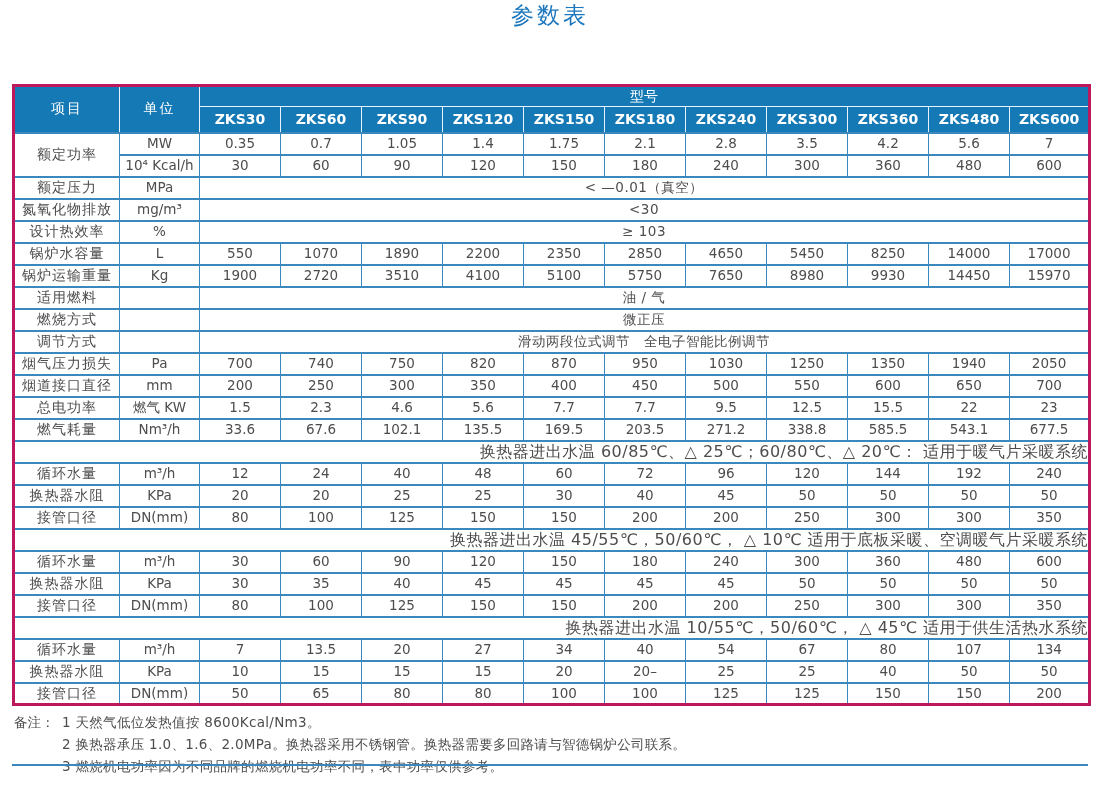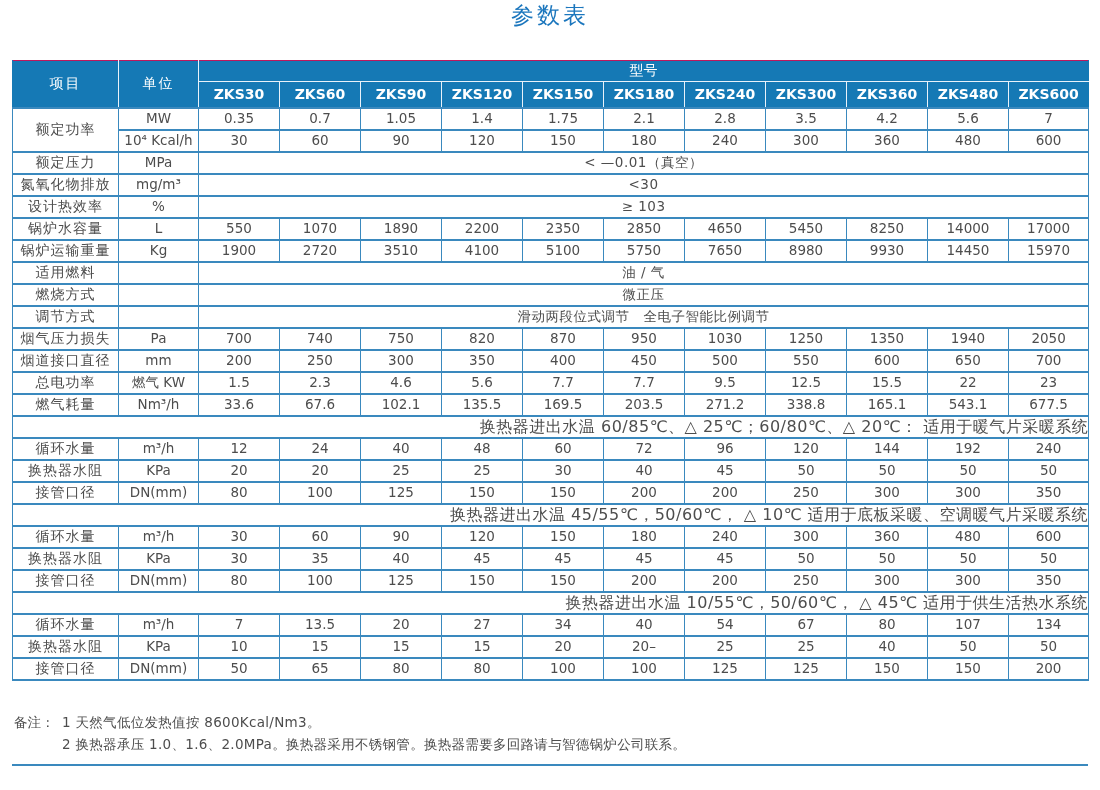--- a/index.html
+++ b/index.html
@@ -3,21 +3,21 @@
 <meta charset="utf-8">
 <style>
   * { margin:0; padding:0; box-sizing:border-box; }
   html,body { width:1100px; height:790px; background:#ffffff; overflow:hidden;
     font-family:"DejaVu Sans","Liberation Sans",sans-serif; }
   .page { width:1100px; height:790px; position:relative; }
   .page-title { text-align:center; color:#1b76bd; font-size:23px; letter-spacing:3px;
     font-weight:500; }
   .table-wrap { position:absolute; left:12px; top:60px; width:1076px; }
   table.param-table { border-collapse:collapse; table-layout:fixed; width:1076px;
-    border:1px solid #be185d; }
+    border:3px solid #be185d;margin-top:24px; }
   .param-table th, .param-table td { text-align:center; vertical-align:middle;
     font-weight:normal; overflow:hidden; white-space:nowrap; }
   
   .param-table thead th { background:#1579b5; color:#ffffff; font-size:14px;
     border:1px solid #e8f2fa; border-top:none; }
   .param-table thead tr.group-row th { height:21px; }
   .param-table thead tr.model-row th { height:26px;font-weight:bold; }
   .param-table thead th.corner { letter-spacing:2px; }
   .param-table thead th.first-col { border-left:1px solid #1579b5; }
   .param-table thead th.last-col  { border-right:1px solid #1579b5; }
@@ -219,21 +219,21 @@
             <td class="item-cell">燃气耗量</td>
             <td class="unit-cell">Nm³/h</td>
             <td class="value-cell">33.6</td>
             <td class="value-cell">67.6</td>
             <td class="value-cell">102.1</td>
             <td class="value-cell">135.5</td>
             <td class="value-cell">169.5</td>
             <td class="value-cell">203.5</td>
             <td class="value-cell">271.2</td>
             <td class="value-cell">338.8</td>
-            <td class="value-cell">165.1</td>
+            <td class="value-cell">585.5</td>
             <td class="value-cell">543.1</td>
             <td class="value-cell">677.5</td>
           </tr>
           <tr>
             <td class="section-cell" colspan="13">换热器进出水温 60/85℃、△ 25℃；60/80℃、△ 20℃： 适用于暖气片采暖系统</td>
           </tr>
           <tr>
             <td class="item-cell">循环水量</td>
             <td class="unit-cell">m³/h</td>
             <td class="value-cell">12</td>
@@ -376,18 +376,19 @@
           </tr>
         </tbody>
     </table>
   </div>
 
   <div class="notes">
     <div class="notes-label">备注：</div>
     <div>
         <div class="note-line">1  天然气低位发热值按 8600Kcal/Nm3。</div>
         <div class="note-line">2  换热器承压 1.0、1.6、2.0MPa。换热器采用不锈钢管。换热器需要多回路请与智德锅炉公司联系。</div>
+        <div class="note-line">3  燃烧机电功率因为不同品牌的燃烧机电功率不同，表中功率仅供参考。</div>
       </div>
   </div>
 
   <div class="bottom-rule"></div>
 
 </div>
 
 </body></html>

